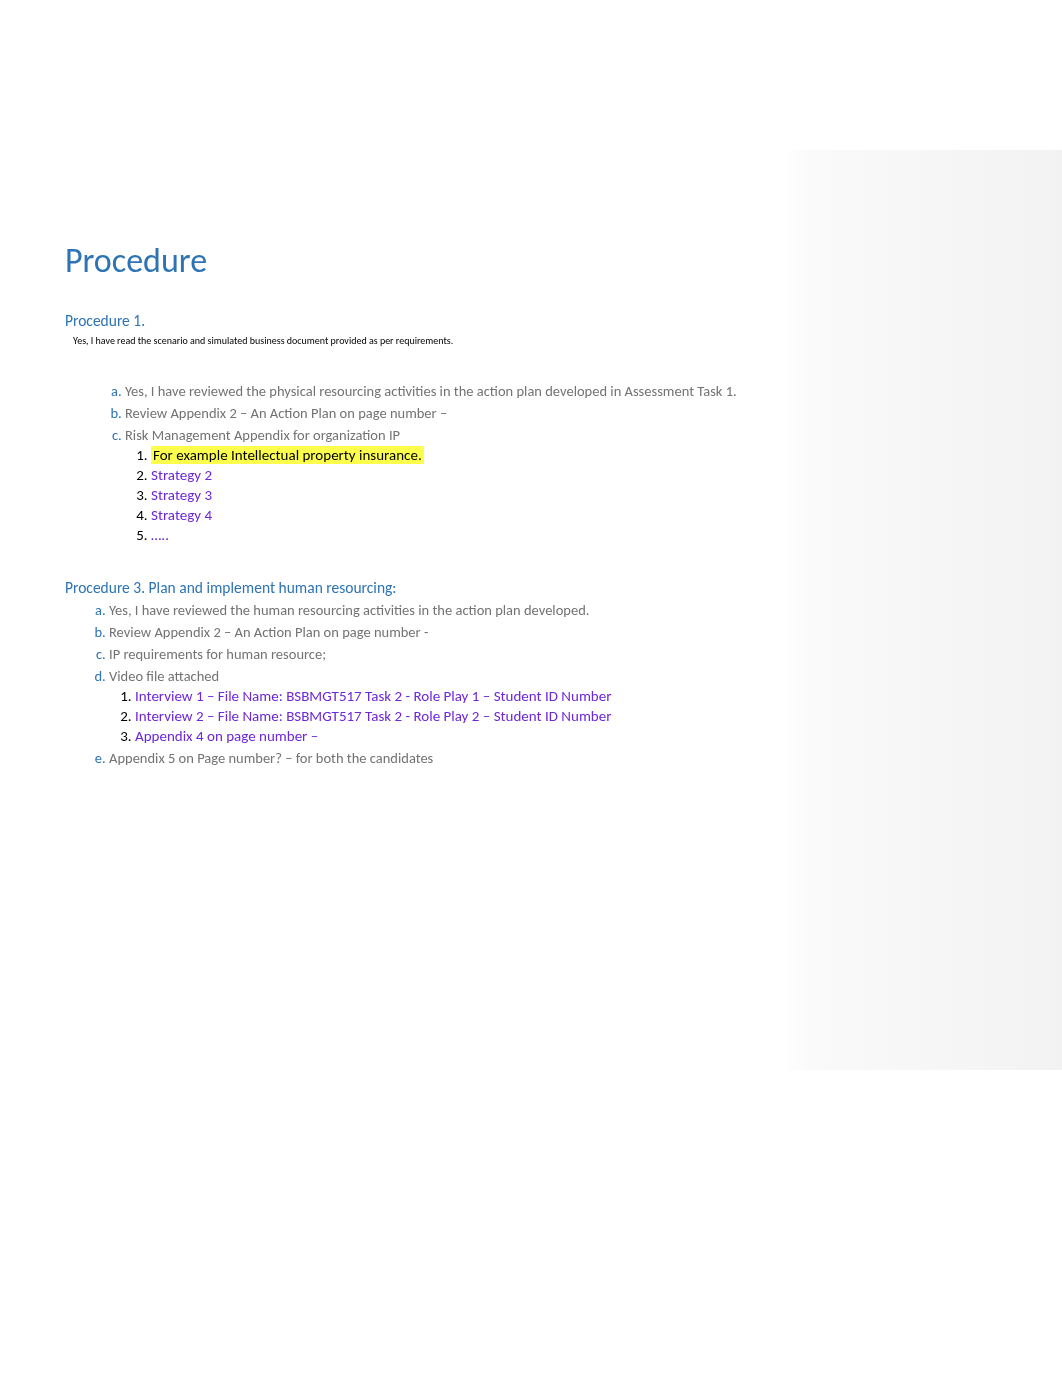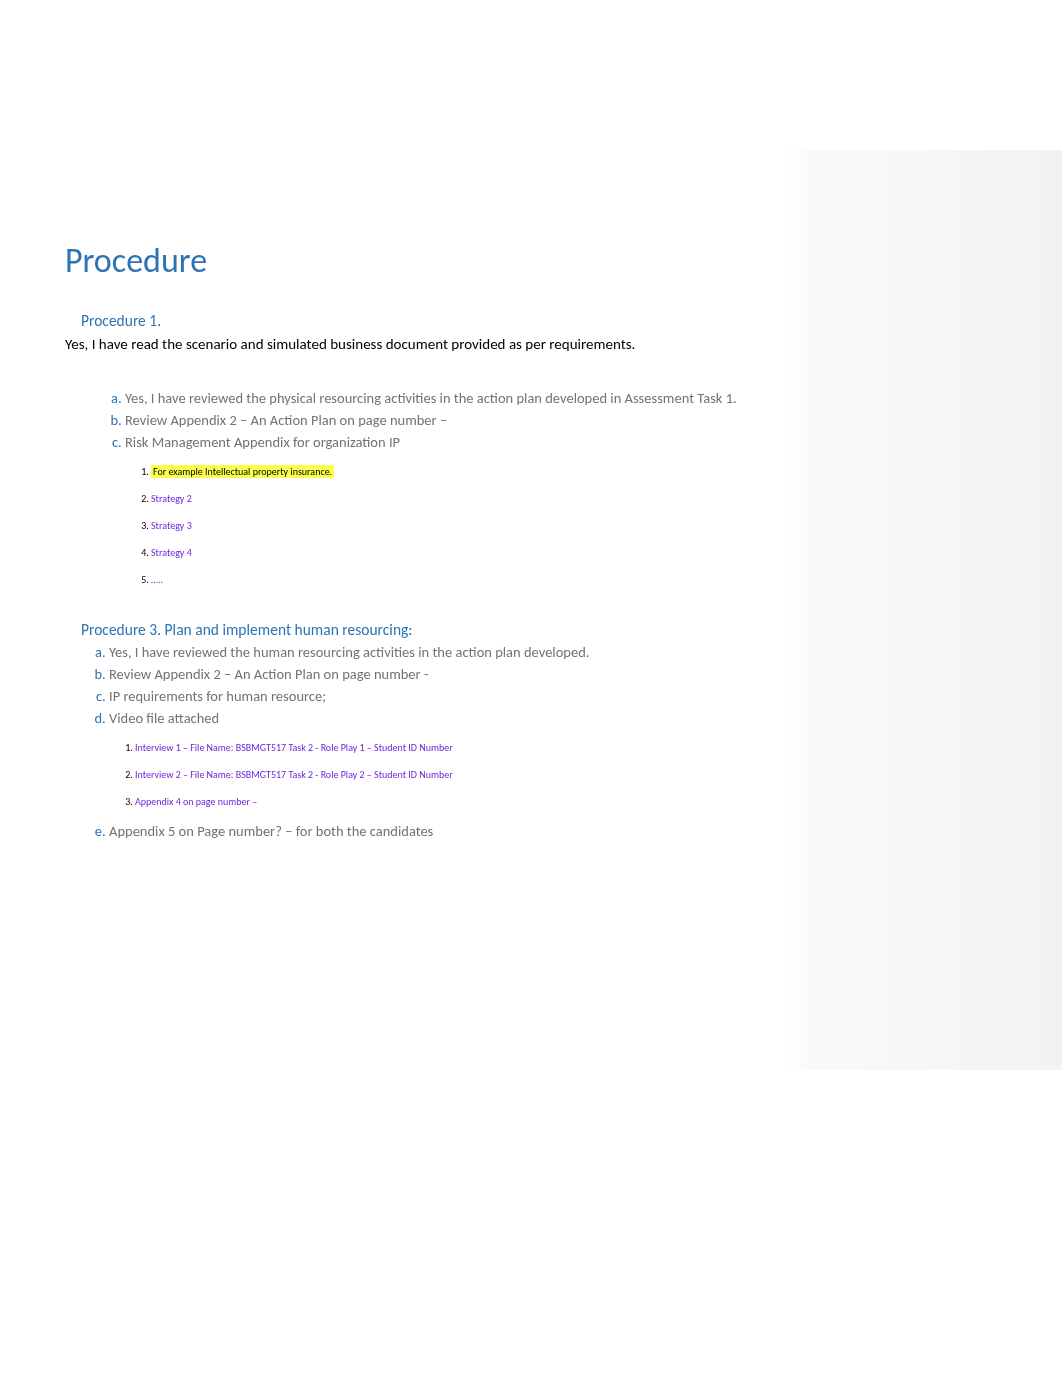--- a/index.html
+++ b/index.html
@@ -1,28 +1,28 @@
 <!DOCTYPE html>
 <html><head>
 <meta charset="utf-8">
 <style>
 html,body{margin:0;padding:0;background:#fff;font-family:Calibri,"Segoe UI",Arial,sans-serif;color:#000;width:1062px}
 .page{position:relative;width:1062px;height:1377px;box-sizing:border-box;padding:240px 70px 40px 65px}
 .shadow{position:absolute;top:150px;right:0;width:280px;height:920px;background:linear-gradient(90deg,rgba(0,0,0,0) 0%,rgba(0,0,0,.02) 10%,rgba(0,0,0,.05) 100%);pointer-events:none}
 h1{font-family:"Calibri Light",Calibri,sans-serif;font-weight:300;color:#2E74B5;font-size:34px;margin:0 0 30px}
-h2{font-family:"Calibri Light",Calibri,sans-serif;font-weight:300;color:#2E74B5;font-size:15.5px;margin:0 16px 4px}
-.para{font-size:15px;line-height:1.4;margin:2px 0}
+h2{font-family:"Calibri Light",Calibri,sans-serif;font-weight:300;color:#2E74B5;font-size:15.5px;margin:0 0 4px}
+.para{font-size:10px;line-height:1.4;margin:2px 8px}
 .blue{color:#737373}
 .block{margin-bottom:34px}
 ol.alpha{list-style:lower-alpha;padding-left:60px;margin:4px 0}
 ol.alpha>li{font-size:14.5px;margin:4px 0;color:#2E74B5}
 ol.alpha>li .txt{color:#000}
 ol.alpha.narrow{padding-left:44px}
 ol.num{list-style:decimal;padding-left:26px;margin:2px 0}
-ol.num>li{font-size:10px;margin:14px 0;color:#000}
+ol.num>li{font-size:15px;margin:2px 0;color:#000}
 ol.num>li .txt{color:#6d28d9}
 .hl{background:#fdff4d;display:inline-block;padding:0 2px}
 .sub{margin-top:2px}
 </style>
 </head>
 <body>
 
 <div class="page">
 
   <div class="shadow"></div>

